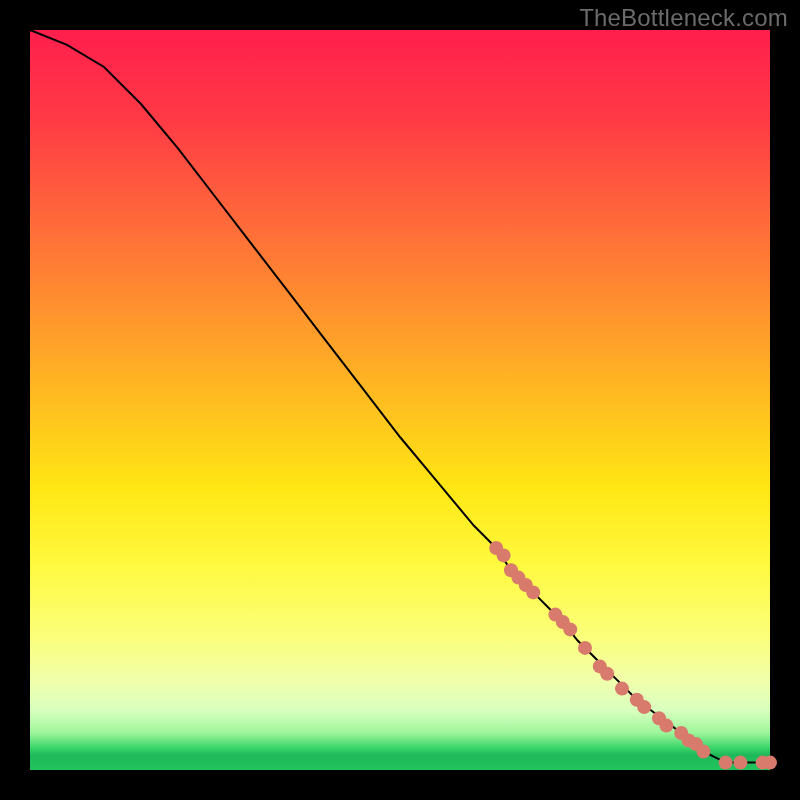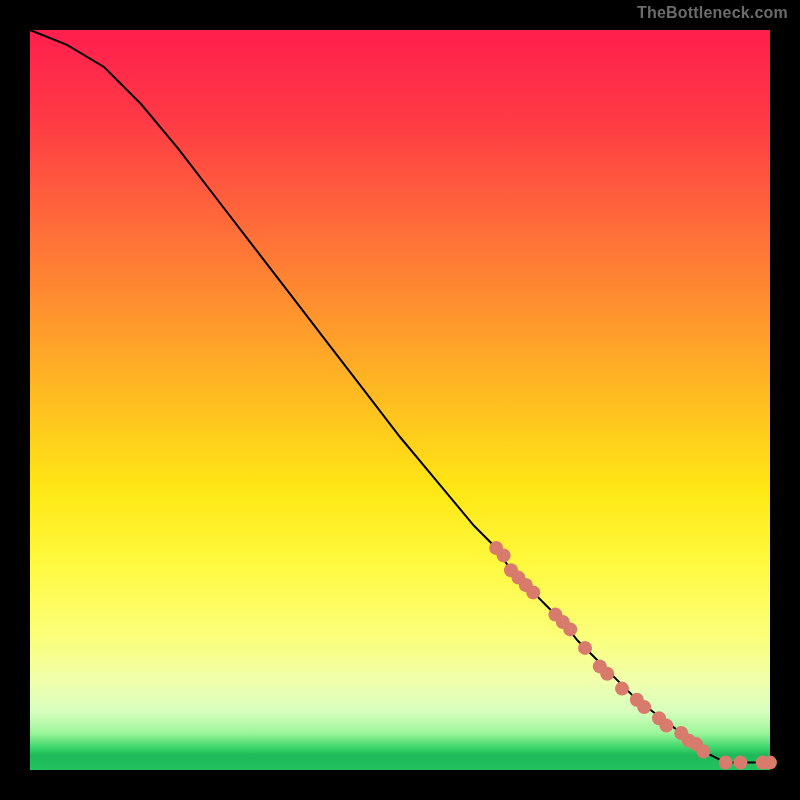--- a/index.html
+++ b/index.html
@@ -15,22 +15,22 @@
     position: relative;
     width: 800px;
     height: 800px;
     background: #000;
   }
   .watermark {
     position: absolute;
     top: 4px;
     right: 12px;
     color: #6b6b6b;
-    font-size: 16px;
-    font-weight: 700;
+    font-size: 24px;
+    font-weight: 400;
     letter-spacing: 0.2px;
     z-index: 10;
   }
   .plot-area {
     position: absolute;
     left: 30px;
     top: 30px;
     width: 740px;
     height: 740px;
     

